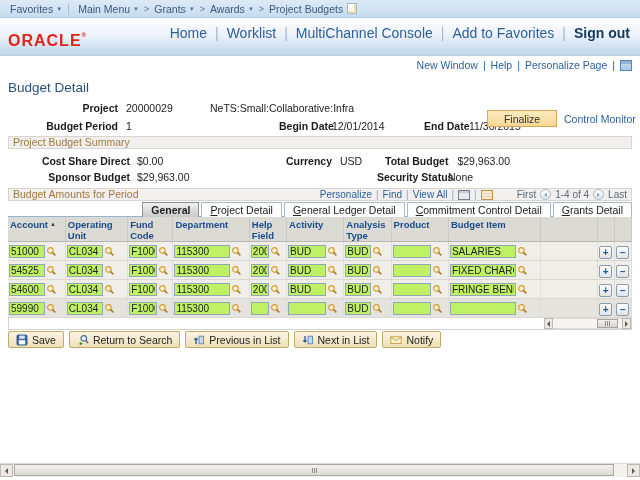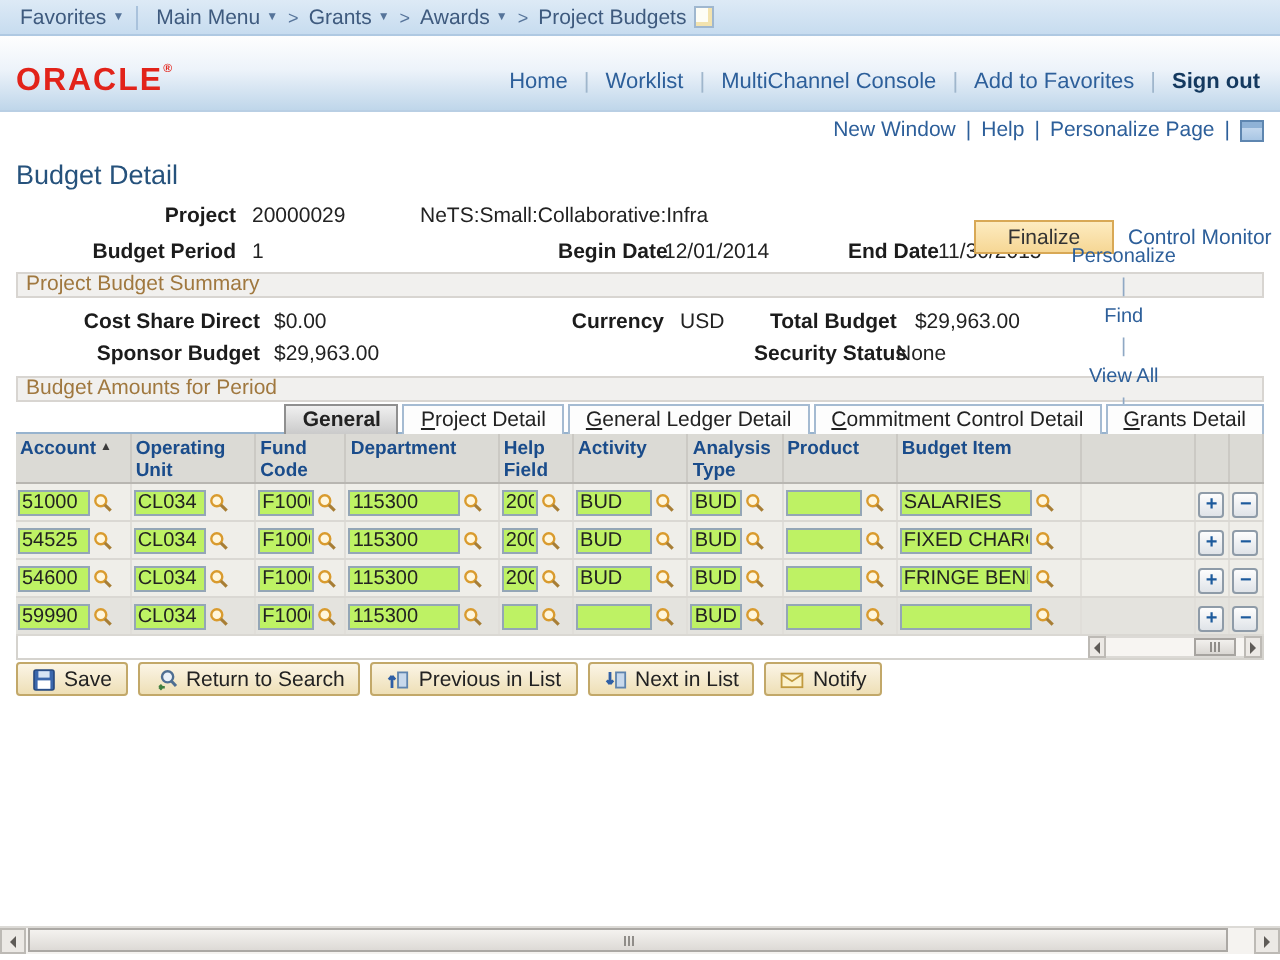--- a/index.html
+++ b/index.html
@@ -14,21 +14,21 @@
   .caret{font-size:6px;color:#56749A;line-height:1;}
   .bc-div{width:1px;height:12px;background:#A9C2DC;margin:0 9px 0 6px;}
   .bc-items{display:inline-flex;align-items:center;gap:5px;}
   .bc-sep{color:#56749A;font-size:9px;}
   .bc-pageicon{width:10px;height:11px;border:1px solid #9FB7CF;background:#FDFDF6;margin-left:4px;
     box-shadow:inset -2px -2px 0 #F3E3AE;cursor:pointer;}
 
   
   .band{position:absolute;left:0;top:18px;width:640px;height:38px;
     background:linear-gradient(#FEFEFE 0%,#EDF3FA 45%,#BFD6EA 100%);border-bottom:1px solid #B9CFE4;}
-  .syslinks{position:absolute;right:10px;top:17px;font-size:11px;color:#2D5F9A;
+  .syslinks{position:absolute;right:10px;top:7px;font-size:14px;color:#2D5F9A;
     display:flex;align-items:center;gap:8px;white-space:nowrap;}
   .hsep{color:#9FB6CC;}
   .hlink{cursor:pointer;}
   .hlink.bold{font-weight:bold;color:#14395F;}
   .logo{position:absolute;left:8px;bottom:5px;font-size:16px;font-weight:bold;color:#E2231A;
     letter-spacing:1px;}
   .reg{font-size:6px;vertical-align:top;}
 
   
   .pagebar{position:absolute;right:8px;top:59px;font-size:10.5px;color:#2D5F9A;
@@ -46,21 +46,21 @@
   .r{text-align:right;}
   .link{color:#2D5F9A;cursor:pointer;font-weight:normal;}
 
   .finalize{position:absolute;left:487px;top:110px;width:70px;height:17px;
     background:linear-gradient(#FDEBC0,#F6D795);border:1px solid #D8A855;
     font-size:10.5px;color:#333;cursor:pointer;}
 
   .secbar{position:absolute;left:8px;width:624px;height:13px;background:#F1F0EE;
     border:1px solid #D8D5D1;font-size:10.5px;color:#A0783F;line-height:11px;padding:0 4px;}
   .gbar{display:flex;justify-content:space-between;align-items:center;}
-  .gtb{display:flex;align-items:center;gap:4px;font-size:10px;color:#2D5F9A;flex-direction:column;}
+  .gtb{display:flex;align-items:center;gap:4px;font-size:10px;color:#2D5F9A;}
   .glink{cursor:pointer;}
   .gsep{color:#8FA8C4;}
   .tbicon1{width:12px;height:10px;border:1px solid #76818D;background:#E8EAF0;
     box-shadow:inset 0 2px 0 #C6CCD6;cursor:pointer;}
   .tbicon2{width:12px;height:10px;border:1px solid #BD9440;
     background:repeating-linear-gradient(0deg,#F6ECD2 0 2px,#E7D5A8 2px 3px);cursor:pointer;}
   .pager{display:flex;align-items:center;gap:4px;margin-left:20px;color:#5A6B7C;}
   .pcirc{width:11px;height:11px;border-radius:50%;border:1px solid #ABB8C6;
     background:linear-gradient(#FDFEFF,#DEE7F0);display:inline-flex;align-items:center;justify-content:center;cursor:pointer;}
   .ptri-l{width:0;height:0;border:2.5px solid transparent;border-right:3.5px solid #93A3B5;margin-left:-2px;}

